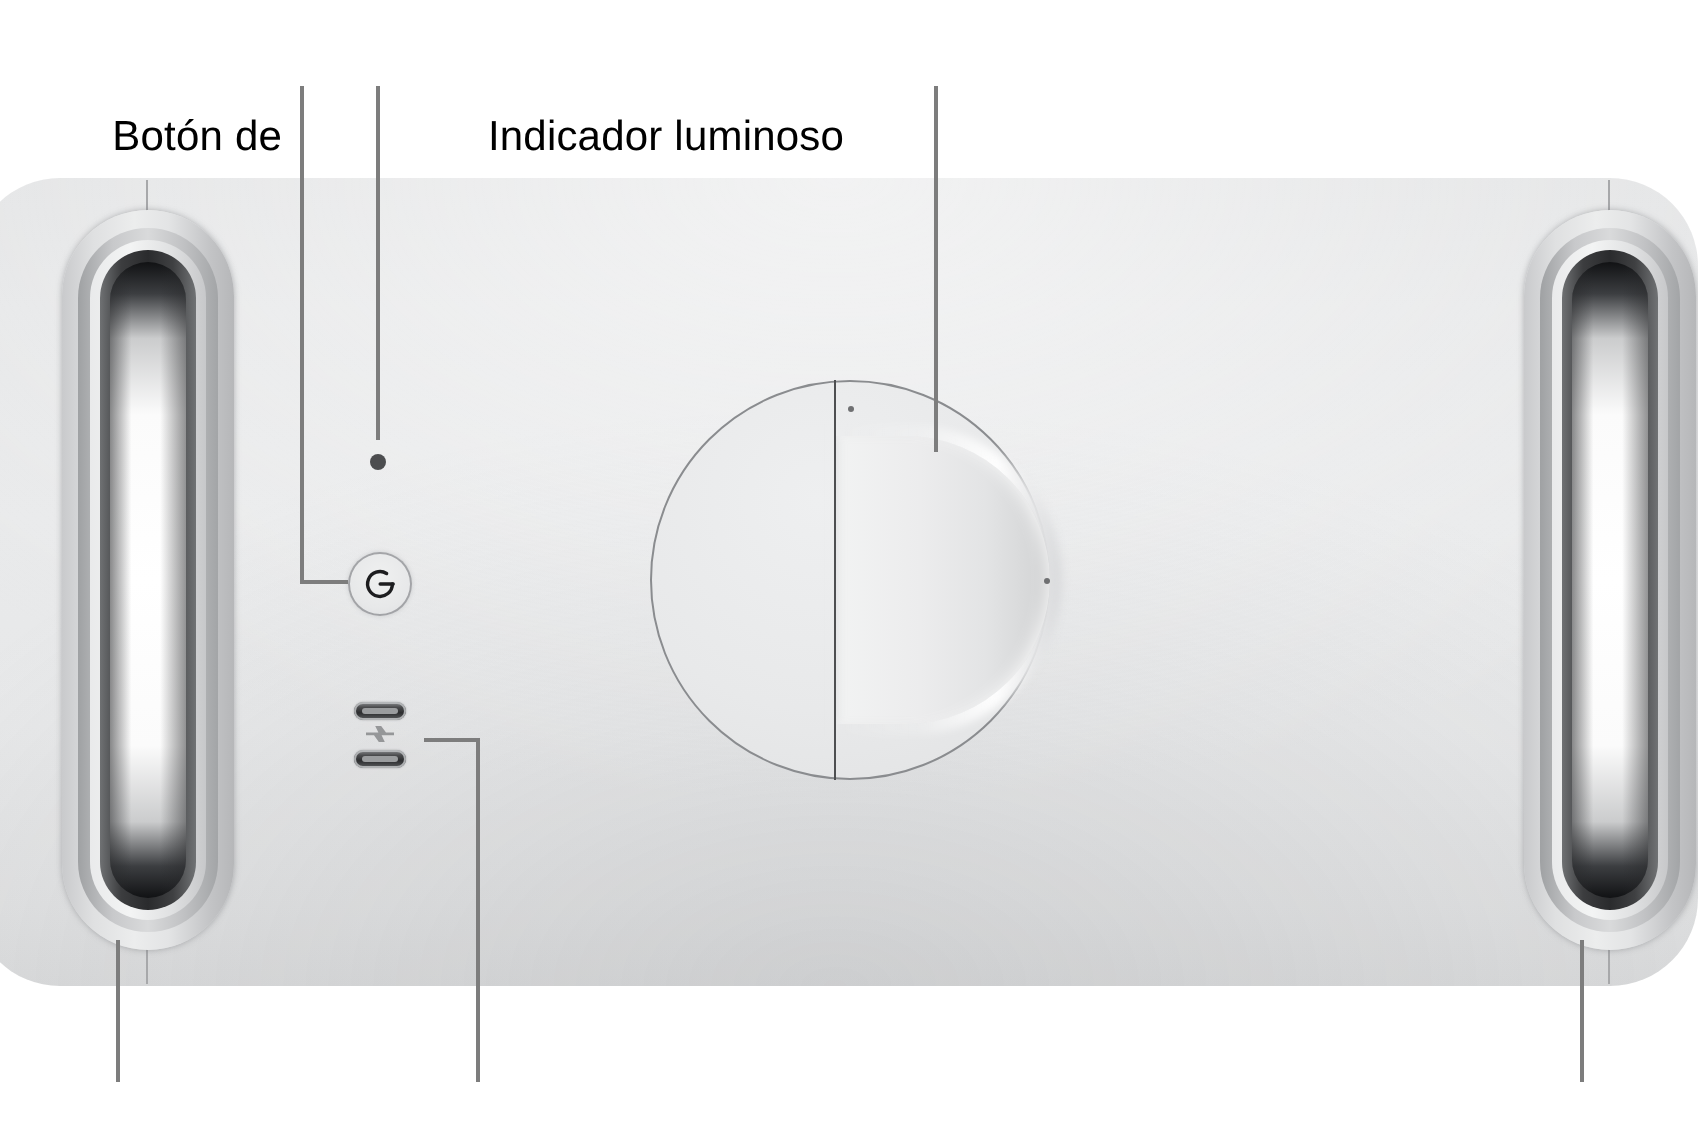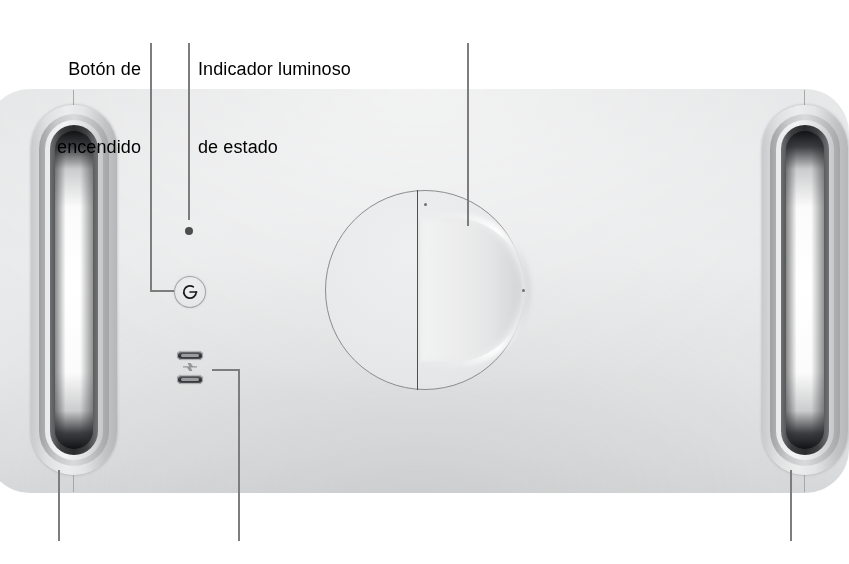--- a/index.html
+++ b/index.html
@@ -17,28 +17,28 @@
     width: 849px;
     height: 564px;
     background: #ffffff;
     overflow: hidden;
   }
 
   
   .callout {
     position: absolute;
     font-family: "Liberation Sans", sans-serif;
-    font-size: 18px;
+    font-size: 21px;
     line-height: 26px;
     color: #000000;
     white-space: pre;
     letter-spacing: 0.1px;
   }
   .callout.right-align { text-align: right; }
-  .callout.left-align  { text-align: left; }
+  .callout.left-align  { text-align: center; }
 
   
   .leader {
     position: absolute;
     background: #7d7d7d;
   }
   .leader.v { width: 2px; }
   .leader.h { height: 2px; }
 
   
@@ -305,26 +305,24 @@
 
   <div class="leader h" style="left:212px; top:369px; width:28px;"></div>
   <div class="leader v" style="left:238px; top:369px; height:172px;"></div>
 
   <div class="leader v" style="left:58px; top:470px; height:71px;"></div>
 
   <div class="leader v" style="left:790px; top:470px; height:71px;"></div>
 
   <div class="callout right-align" style="left:0px; top:4px; width:141px;">
     <div>Botón de</div>
-    <div>encendido</div>
   </div>
 
   <div class="callout left-align" style="left:198px; top:4px; width:270px;">
     <div>Indicador luminoso</div>
-    <div>de estado</div>
   </div>
 
 
   <div class="callout left-align" style="left:66px; top:525px; width:160px;">
     
   </div>
 
   <div class="callout left-align" style="left:248px; top:525px; width:330px;">
     
   </div>

